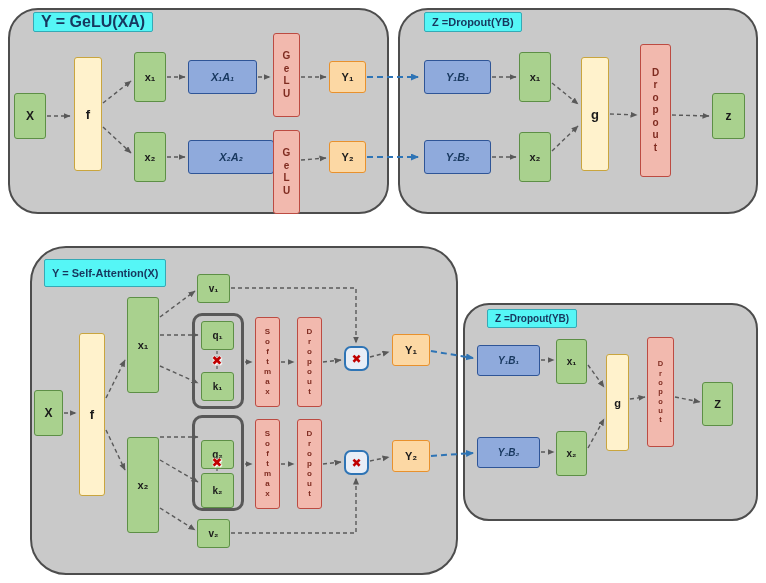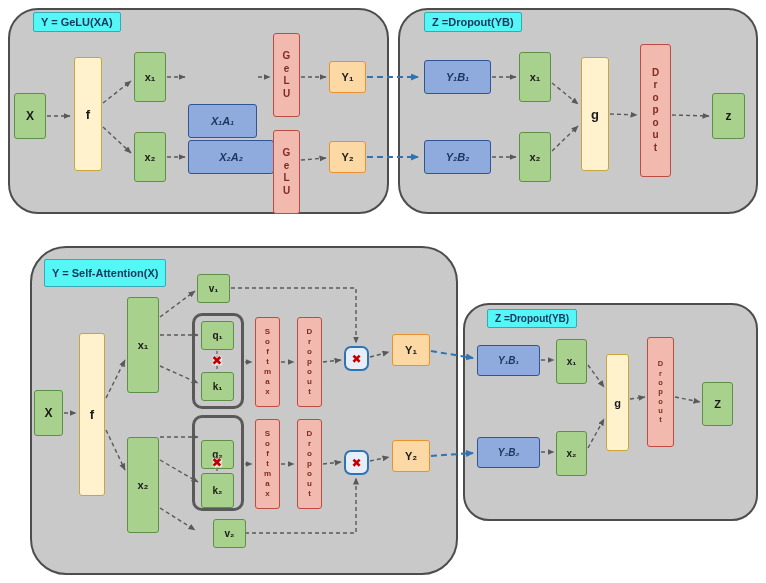--- a/index.html
+++ b/index.html
@@ -98,26 +98,26 @@
     </g>
 
     <g stroke="#2e74b5" stroke-width="2" fill="none" stroke-dasharray="6 4" marker-end="url(#ab)">
       <line x1="367" y1="77" x2="418" y2="77"></line>
       <line x1="367" y1="157" x2="418" y2="157"></line>
       <line x1="431" y1="351" x2="473" y2="358"></line>
       <line x1="431" y1="456" x2="473" y2="453"></line>
     </g>
   </svg>
 
-  <div class="badge" style="left:33px;top:12px;height:20px;font-size:11px;">Y = GeLU(XA)</div>
+  <div class="badge" style="left:33px;top:12px;height:20px;font-size:16px;">Y = GeLU(XA)</div>
   <div class="box green" style="left:14px;top:93px;width:32px;height:46px;font-size:12px;">X</div>
   <div class="box cream" style="left:74px;top:57px;width:28px;height:114px;font-size:13px;">f</div>
   <div class="box green" style="left:134px;top:52px;width:32px;height:50px;font-size:11px;">x₁</div>
   <div class="box green" style="left:134px;top:132px;width:32px;height:50px;font-size:11px;">x₂</div>
-  <div class="box blue" style="left:188px;top:60px;width:69px;height:34px;font-size:11px;margin-top:44px;">X₁A₁</div>
+  <div class="box blue" style="left:188px;top:60px;width:69px;height:34px;font-size:11px;">X₁A₁</div>
   <div class="box blue" style="left:188px;top:140px;width:86px;height:34px;font-size:11px;">X₂A₂</div>
   <div class="box salmon vtext" style="left:273px;top:33px;width:27px;height:84px;font-size:10px;">G
 e
 L
 U</div>
   <div class="box salmon vtext" style="left:273px;top:130px;width:27px;height:84px;font-size:10px;">G
 e
 L
 U</div>
   <div class="box orange" style="left:329px;top:61px;width:37px;height:32px;font-size:11px;">Y₁</div>
@@ -177,21 +177,21 @@
 x</div>
   <div class="box salmon vtext" style="left:297px;top:419px;width:25px;height:90px;font-size:8px;">D
 r
 o
 p
 o
 u
 t</div>
   <div class="mult" style="left:344px;top:450px;width:25px;height:25px;font-size:12px;">✖</div>
   <div class="box orange" style="left:392px;top:440px;width:38px;height:32px;font-size:11px;">Y₂</div>
-  <div class="box green" style="left:213px;top:519px;width:33px;height:29px;font-size:10px;">v₂</div>
+  <div class="box green" style="left:197px;top:519px;width:33px;height:29px;font-size:10px;">v₂</div>
 
   <div class="badge" style="left:487px;top:309px;height:19px;font-size:10px;">Z =Dropout(YB)</div>
   <div class="box blue" style="left:477px;top:345px;width:63px;height:31px;font-size:10px;">Y₁B₁</div>
   <div class="box blue" style="left:477px;top:437px;width:63px;height:31px;font-size:10px;">Y₂B₂</div>
   <div class="box green" style="left:556px;top:339px;width:31px;height:45px;font-size:10px;">x₁</div>
   <div class="box green" style="left:556px;top:431px;width:31px;height:45px;font-size:10px;">x₂</div>
   <div class="box cream" style="left:606px;top:354px;width:23px;height:97px;font-size:11px;">g</div>
   <div class="box salmon vtext" style="left:647px;top:337px;width:27px;height:110px;font-size:7.5px;">D
 r
 o

